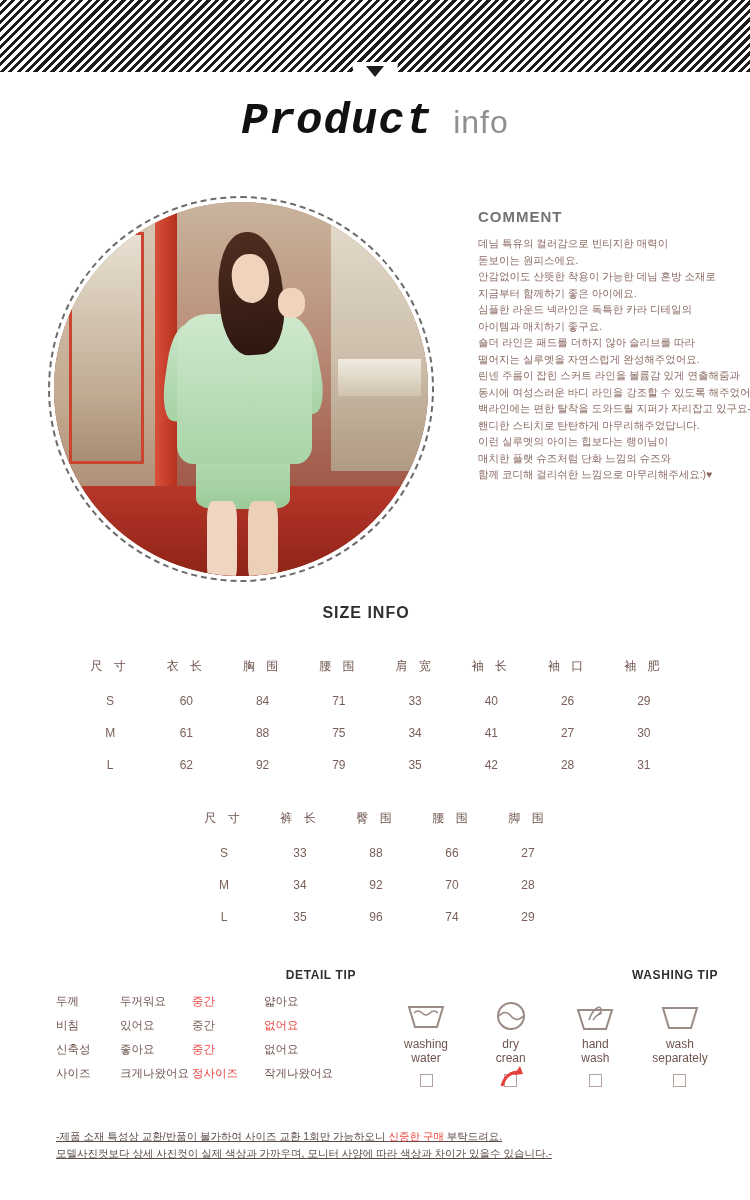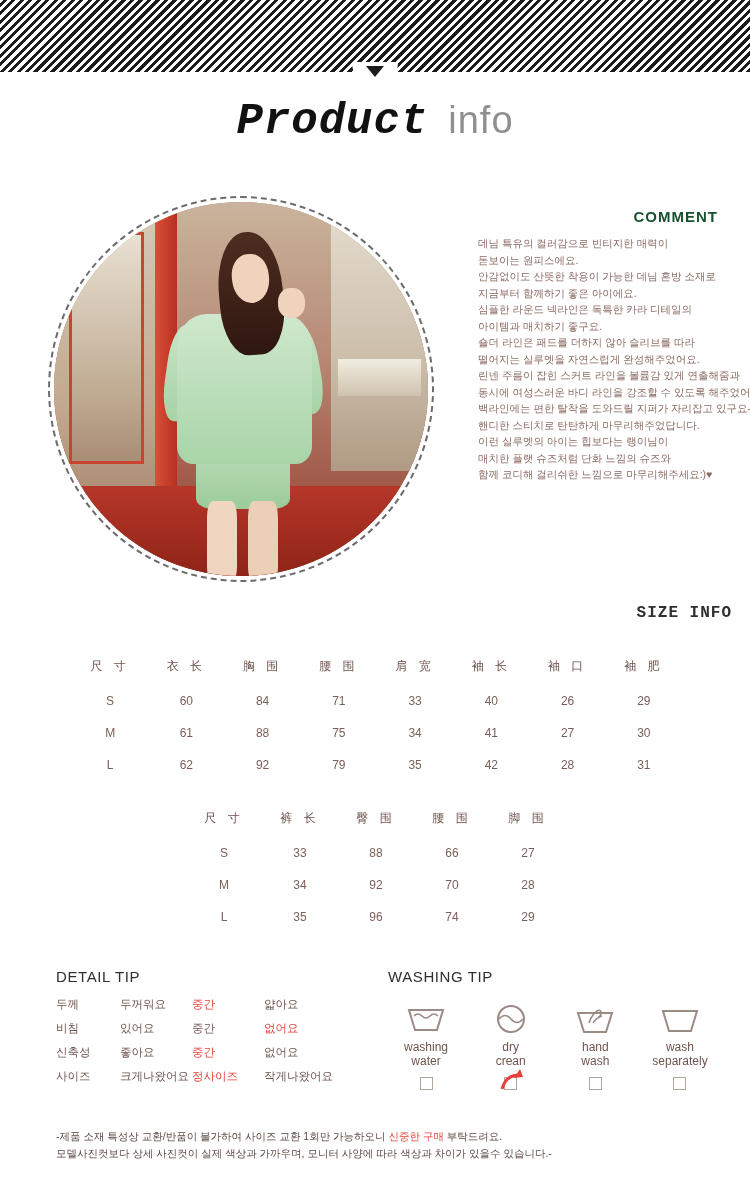--- a/index.html
+++ b/index.html
@@ -61,21 +61,21 @@
   .product-title .word1 {
     font-family: Liberation Mono, monospace;
     font-style: italic;
     font-weight: bold;
     font-size: 44px;
     letter-spacing: 1px;
     color: #111;
   }
   .product-title .word2 {
     font-family: "Liberation Sans", sans-serif;
-    font-size: 38px;
+    font-size: 32px;
     color: #8f8f8f;
     margin-left: 20px;
     letter-spacing: 1px;
   }
 
   
   .hero-wrap {
     position: absolute;
     top: 196px;
     left: 48px;
@@ -219,40 +219,38 @@
   
   .comment-block {
     position: absolute;
     top: 208px;
     left: 478px;
     width: 240px;
   }
   .comment-title {
     font-size: 15px;
     letter-spacing: 1px;
-    color: #14532d;
+    color: #737373;
     font-weight: bold;
     margin-bottom: 10px;
-    text-align: right;
   }
   .comment-line {
     font-size: 10.5px;
     line-height: 16.5px;
     color: #8a6a63;
     white-space: nowrap;
   }
 
   
   .size-info {
     position: absolute;
     top: 604px;
     left: 0;
     width: 732px;
-    text-align: right;
-    font-family: Liberation Mono, monospace;
+    text-align: center;
   }
   .size-info .si-en {
     font-size: 16px;
     font-weight: bold;
     letter-spacing: 1px;
     color: #2f2f2f;
   }
   .size-info .si-cn {
     font-size: 14px;
     color: #6b5a55;
@@ -294,25 +292,26 @@
   .table-bottom th, .table-bottom td { width: 76px; }
 
   
   .detail-tip {
     position: absolute;
     top: 968px;
     left: 56px;
     width: 300px;
   }
   .tip-title {
-    font-size: 15px;
-    font-weight: normal;
+    font-size: 12px;
+    font-weight: bold;
     letter-spacing: .6px;
     color: #2f2f2f;
     margin-bottom: 12px;
+    text-align: right;
   }
   .detail-row {
     display: flex;
     align-items: center;
     margin-bottom: 9px;
     font-size: 11.5px;
     color: #6f544d;
   }
   .detail-row .dlabel { width: 64px; }
   .detail-row .dopt {
@@ -375,20 +374,21 @@
 
   
   .footer {
     position: absolute;
     top: 1128px;
     left: 56px;
     width: 660px;
     font-size: 10.5px;
     line-height: 17px;
     color: #5b4a45;
+    text-decoration: underline;
   }
   .footer .hl { color: #e8413c; }
 </style>
 </head>
 <body>
 
 <div class="top-band"></div>
 <div class="band-notch"></div>
 <div class="band-arrow"></div>
 

